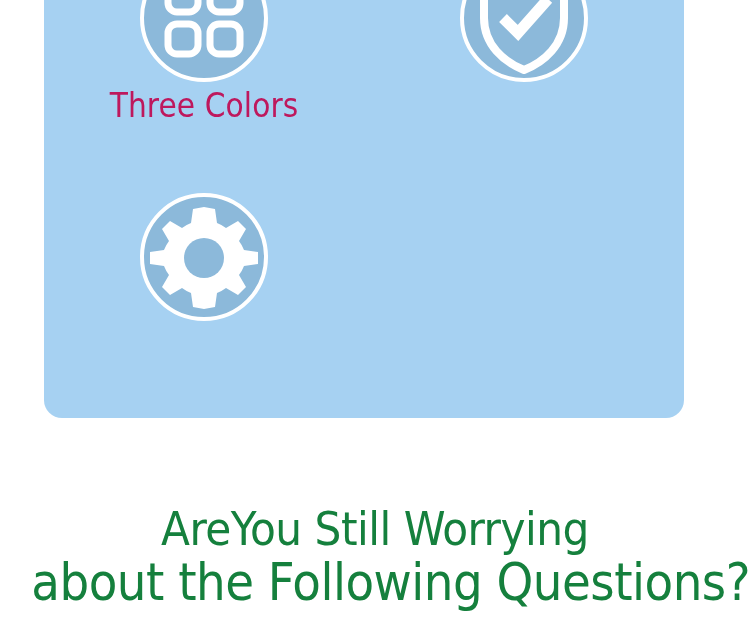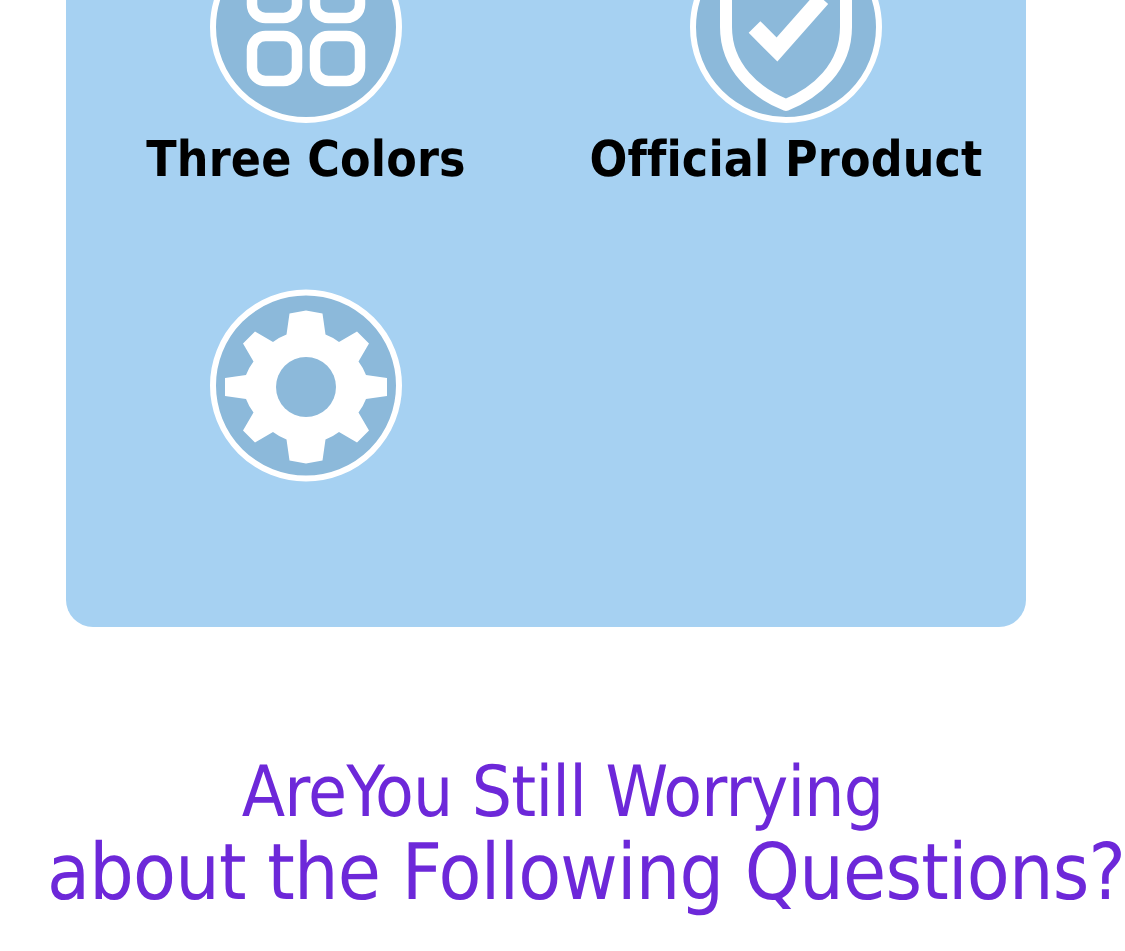--- a/index.html
+++ b/index.html
@@ -55,43 +55,43 @@
     line-height: 0;
   }
   .icon-wrap svg {
     display: block;
     width: 132px;
     height: 132px;
   }
 
   .feature-label {
     margin-top: 6px;
-    color: #000000;
+    color: #be185d;
     font-size: 33px;
     line-height: 0.98;
     text-align: left;
-    font-weight: 700;
+    font-weight: 400;
     letter-spacing: 0.1px;
     white-space: pre-line;
     font-family: "DejaVu Sans", sans-serif;
     font-stretch: condensed;
   }
   .feature-label.two-line {
     margin-top: 2px;
     line-height: 1.0;
   }
 
   
   #headline {
     position: absolute;
     left: 0;
     top: 505px;
     width: 750px;
     text-align: center;
-    color: #6d28d9;
+    color: #15803d;
     font-family: "DejaVu Sans", sans-serif;
     font-stretch: condensed;
     font-weight: 400;
     line-height: 1.0;
     white-space: nowrap;
   }
   #headline .hl-line1 {
     display: block;
     font-size: 47px;
     letter-spacing: -0.5px;
@@ -124,21 +124,20 @@
     </div>
 
     <div class="feature-cell">
       <span class="icon-wrap">
         <svg viewBox="0 0 132 132" xmlns="http://www.w3.org/2000/svg">
           <circle cx="66" cy="66" r="62" fill="#8cb9da" stroke="#ffffff" stroke-width="4"></circle>
           <path d="M66 16 L106 31 L106 66 C106 93 86 110 66 118 C46 110 26 93 26 66 L26 31 Z" fill="none" stroke="#ffffff" stroke-width="8" stroke-linejoin="round"></path>
           <path d="M45 66 L60 81 L90 47" fill="none" stroke="#ffffff" stroke-width="11" stroke-linecap="butt" stroke-linejoin="miter"></path>
         </svg>
       </span>
-      <div class="feature-label">Official Product</div>
     </div>
 
 
     <div class="feature-cell">
       <span class="icon-wrap">
         <svg viewBox="0 0 132 132" xmlns="http://www.w3.org/2000/svg">
           <circle cx="66" cy="66" r="62" fill="#8cb9da" stroke="#ffffff" stroke-width="4"></circle>
           <g fill="#ffffff">
             <path d="M66 16
                      L77 18 L79 32

